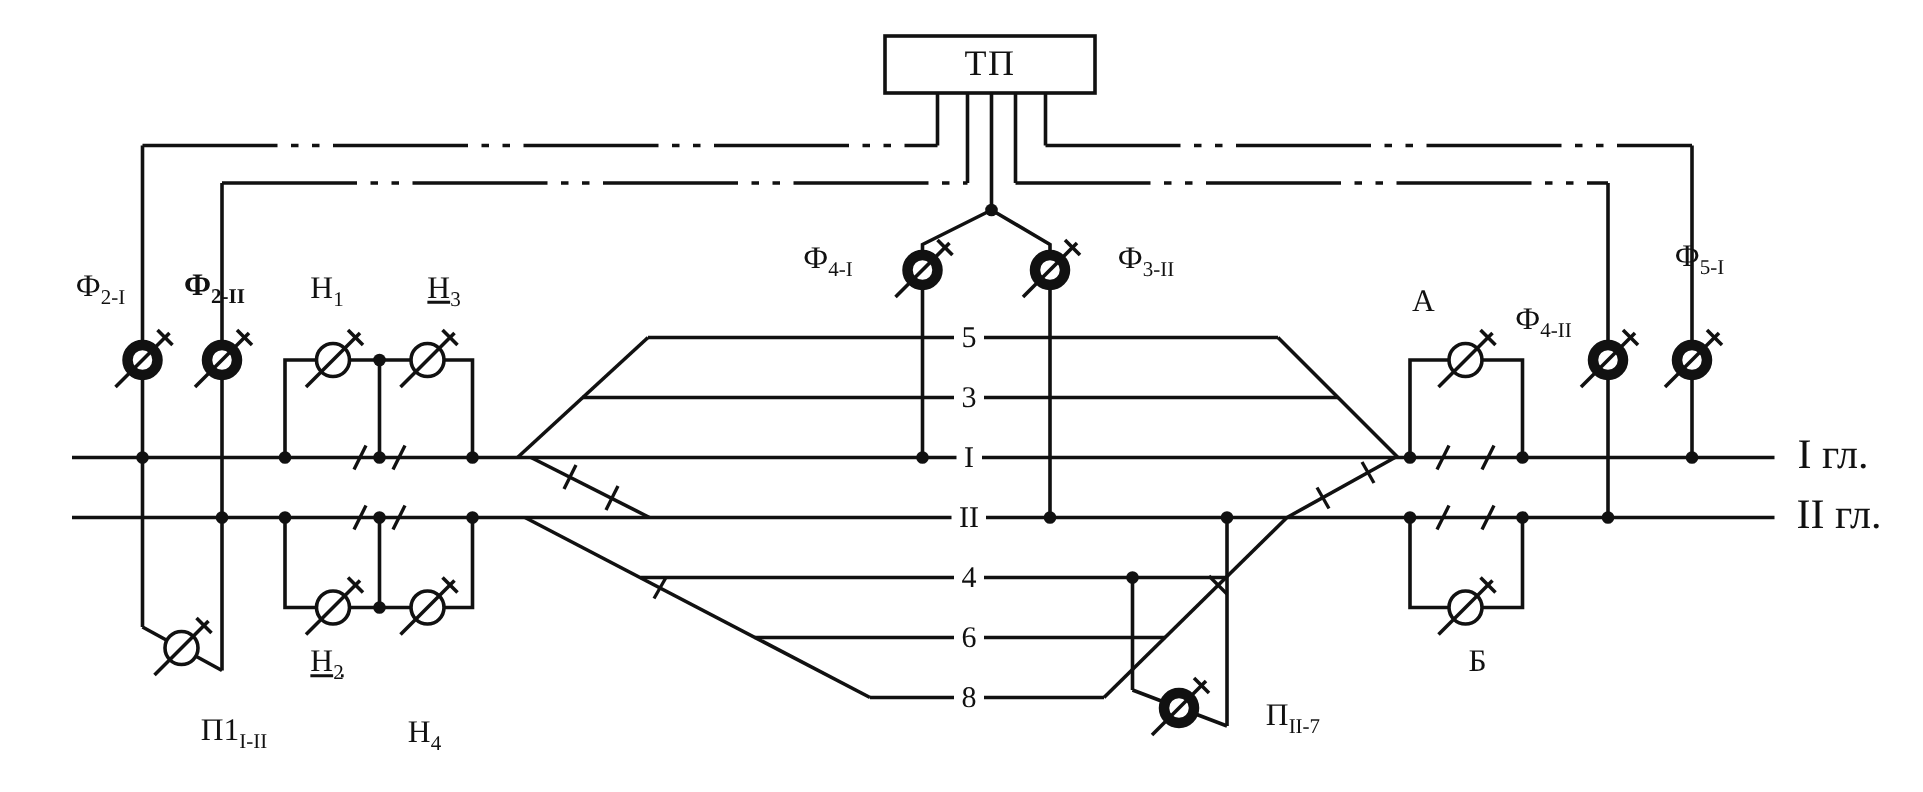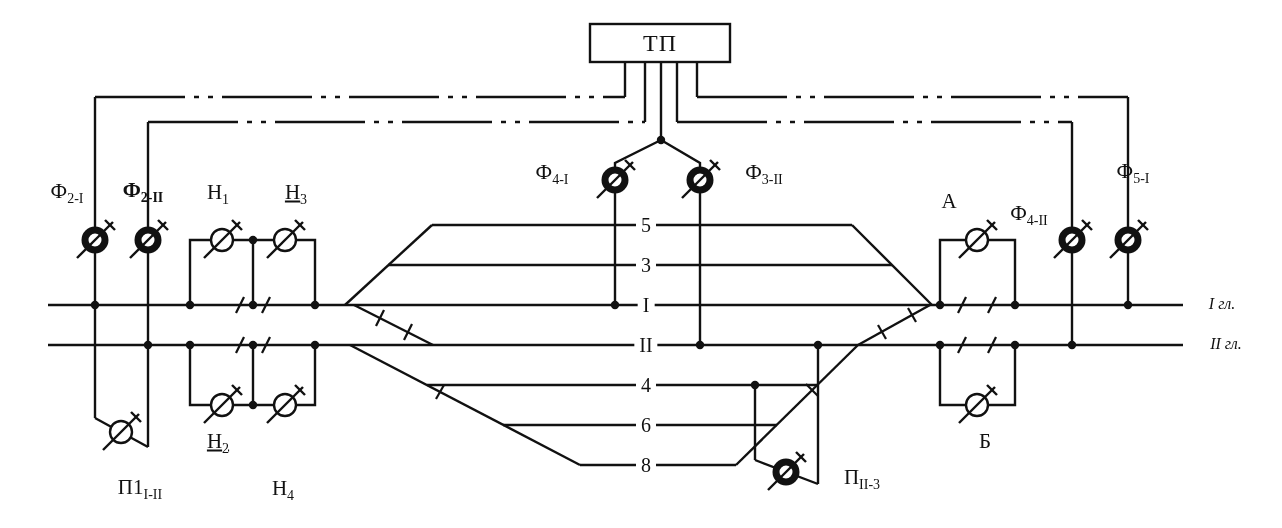--- a/index.html
+++ b/index.html
@@ -8,21 +8,21 @@
     font-family:"Liberation Serif", serif;color:#111;overflow:hidden;
   }
   #diagram-svg{position:absolute;left:0;top:0;}
   .lbl{
     position:absolute;transform:translate(-50%,-50%);
     font-size:21px;line-height:1;white-space:nowrap;color:#111;
   }
   .lbl sub{font-size:14px;line-height:0;}
   .tp-label{font-size:24px;letter-spacing:1px;}
   .track-num{background:#fff;padding:0 5px;font-size:20px;}
-  .main-lbl{font-size:16px;font-style:italic;}
+  .main-lbl{font-size:28px;}
 </style>
 </head>
 <body>
 
 <div id="canvas">
 
 <svg id="diagram-svg" width="1282" height="528" viewBox="0 0 1282 528" fill="none" stroke="#111" stroke-width="2.4">
 
   <g>
     <rect x="590" y="24" width="140" height="38"></rect>
@@ -237,25 +237,25 @@
 </div>
 <div class="lbl" style="left:949px;top:201px;">
   <span>А</span>
 </div>
 <div class="lbl" style="left:1029px;top:181px;margin-top:32px;">
   <span>Ф</span><sub>4-II</sub>
 </div>
 <div class="lbl" style="left:1133px;top:171px;text-align:center;">
   <span>Ф</span><sub>5-I</sub>
 </div>
-<div class="lbl" style="left:140px;top:487px;">
+<div class="lbl" style="left:156px;top:487px;">
   <span>П1</span><sub>I-II</sub>
 </div>
 <div class="lbl" style="left:862px;top:477px;">
-  <span>П</span><sub>II-3</sub>
+  <span>П</span><sub>II-7</sub>
 </div>
 <div class="lbl" style="left:985px;top:441px;">
   <span>Б</span>
 </div>
 
 <div class="lbl track-num" style="left:646px;top:225px;">5</div>
 <div class="lbl track-num" style="left:646px;top:265px;">3</div>
 <div class="lbl track-num" style="left:646px;top:305px;">I</div>
 <div class="lbl track-num" style="left:646px;top:345px;">II</div>
 <div class="lbl track-num" style="left:646px;top:385px;">4</div>

